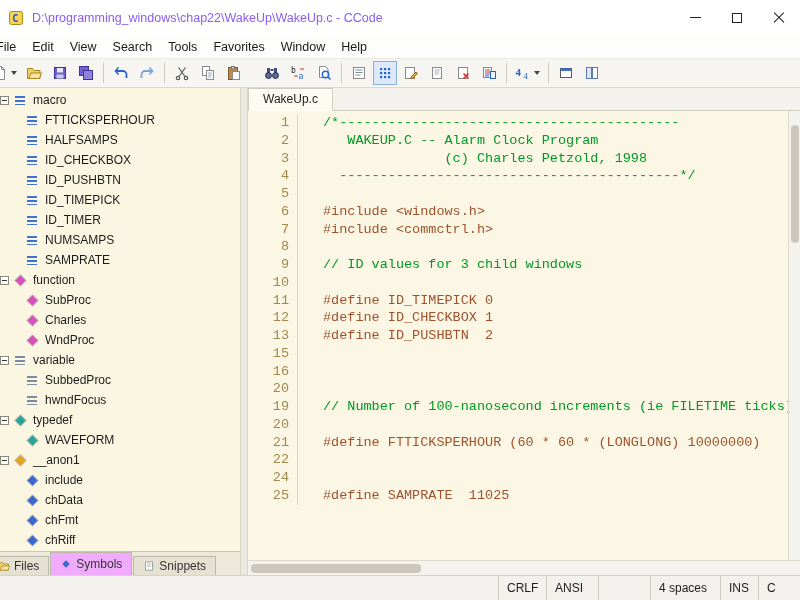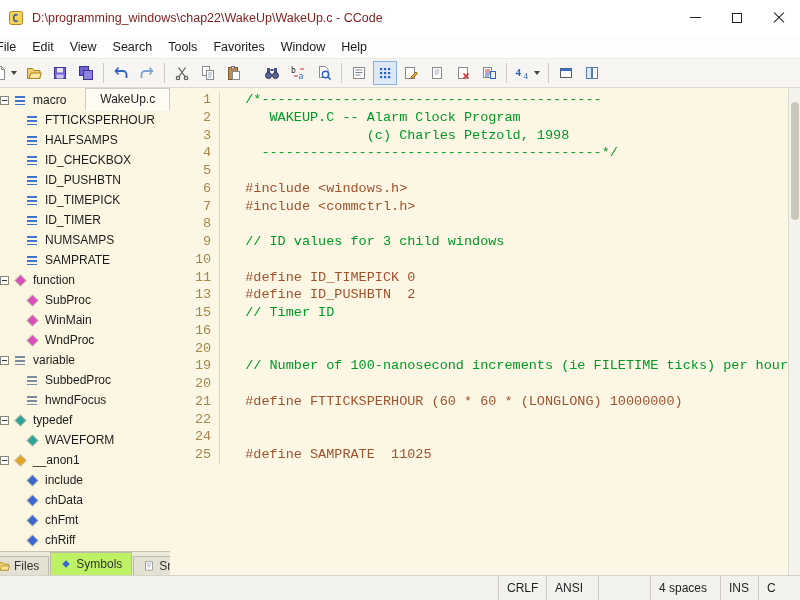--- a/index.html
+++ b/index.html
@@ -7,21 +7,21 @@
   .viewport { position:relative; width:800px; height:600px; overflow:hidden; }
   .app { position:absolute; left:-14px; top:0; width:814px; height:600px;
          display:flex; flex-direction:column; background:#fff;
          font-family:"Liberation Sans", sans-serif; }
 
   
   .titlebar { height:35px; flex:none; display:flex; align-items:center;
               background:#ffffff; padding-left:22px; }
   .app-icon { width:16px; height:16px; margin-right:8px; flex:none; }
   .app-icon svg { width:16px; height:16px; display:block; }
-  .title { font-size:12.5px; color:#7f1d1d; white-space:nowrap;text-align:right; }
+  .title { font-size:12.5px; color:#8b5cf6; white-space:nowrap;text-align:right; }
   .win-controls { margin-left:auto; display:flex; height:100%; }
   .win-btn { width:42px; height:100%; display:flex; align-items:center;
              justify-content:center; background:transparent; border:0; }
   .g-min { width:11px; height:1px; background:#222; display:block; }
   .g-max { width:10px; height:10px; border:1px solid #222; display:block; }
   .g-close { position:relative; width:12px; height:12px; display:block; }
   .g-close::before,.g-close::after { content:""; position:absolute; left:-1px; top:5.5px;
       width:14px; height:1.2px; background:#222; }
   .g-close::before { transform:rotate(45deg); }
   .g-close::after  { transform:rotate(-45deg); }
@@ -69,29 +69,29 @@
   .k-variable,.k-variable-group { --c:#7c8ba0; }
   .k-typedef,.k-typedef-group { --c:#2ba39b; }
   .k-member { --c:#3a66d0; }
   .k-struct-group { --c:#e4a51f; }
 
   .side-tabs { height:24px; flex:none; display:flex; align-items:flex-end;
                background:#ece8da; border-top:1px solid #c9c5b6; padding-left:2px; }
   .stab { display:flex; align-items:center; gap:4px; padding:0 9px; font-size:12px;
           color:#333; background:#e4e0d2; border:1px solid #bdb9aa; border-bottom:none;
           height:19px; margin-right:1px; }
-  .stab.active { background:#bef264; height:23px;margin-top:48px; }
+  .stab.active { background:#f0abfc; height:23px;margin-top:48px; }
   .stab .tico { width:12px; height:12px; }
   .stab .tico svg { width:12px; height:12px; }
 
   .splitter { width:8px; flex:none; background:#ece9e0;
               border-left:1px solid #d8d4c6; border-right:1px solid #d8d4c6; }
 
   
-  .editor-col { flex:1; display:flex; flex-direction:row; min-width:0;justify-content:flex-end; }
+  .editor-col { flex:1; display:flex; flex-direction:column; min-width:0; }
   .tabstrip { height:23px; flex:none; background:#f4f2ec; border-bottom:1px solid #cfccc0;
               display:flex; align-items:flex-end; }
   .etab { padding:3px 14px 4px; font-size:12px; color:#222; background:#fdfbf2;
           border:1px solid #cfccc0; border-bottom:1px solid #fdfbf2; margin-bottom:-1px; }
 
   .editor-wrap { flex:1; display:flex; min-height:0; background:#fbf7e4; }
   .code { flex:1; overflow:hidden; padding-top:3px; }
   .cl { display:flex; height:17.76px; line-height:17.76px; white-space:pre;
         font-family:"Liberation Mono", monospace; font-size:13.5px; }
   .ln { width:50px; flex:none; text-align:right; padding-right:8px;
@@ -400,21 +400,21 @@
               <span class="exp"></span>
               <span class="ti dia k-function-group"></span>
               <span>function</span>
             </div>
             <div class="row l1">
               <span class="ti dia k-function"></span>
               <span>SubProc</span>
             </div>
             <div class="row l1">
               <span class="ti dia k-function"></span>
-              <span>WinMain</span>
+              <span>Charles</span>
             </div>
             <div class="row l1">
               <span class="ti dia k-function"></span>
               <span>WndProc</span>
             </div>
             <div class="row">
               <span class="exp"></span>
               <span class="ti lin k-variable-group"></span>
               <span>variable</span>
             </div>
@@ -501,22 +501,23 @@
               <div class="cl"><span class="ln">2</span><span class="ct t-comment">   WAKEUP.C -- Alarm Clock Program</span></div>
               <div class="cl"><span class="ln">3</span><span class="ct t-comment">               (c) Charles Petzold, 1998</span></div>
               <div class="cl"><span class="ln">4</span><span class="ct t-comment">  ------------------------------------------*/</span></div>
               <div class="cl"><span class="ln">5</span><span class="ct t-blank"></span></div>
               <div class="cl"><span class="ln">6</span><span class="ct t-pre">#include &lt;windows.h&gt;</span></div>
               <div class="cl"><span class="ln">7</span><span class="ct t-pre">#include &lt;commctrl.h&gt;</span></div>
               <div class="cl"><span class="ln">8</span><span class="ct t-blank"></span></div>
               <div class="cl"><span class="ln">9</span><span class="ct t-comment">// ID values for 3 child windows</span></div>
               <div class="cl"><span class="ln">10</span><span class="ct t-blank"></span></div>
               <div class="cl"><span class="ln">11</span><span class="ct t-pre">#define ID_TIMEPICK 0</span></div>
+              <div class="cl"><span class="ln">12</span><span class="ct t-pre">#define ID_CHECKBOX 1</span></div>
               <div class="cl"><span class="ln">13</span><span class="ct t-pre">#define ID_PUSHBTN  2</span></div>
-              <div class="cl"><span class="ln">15</span><span class="ct t-comment">// Timer ID</span></div>
+              <div class="cl"><span class="ln">15</span></div>
               <div class="cl"><span class="ln">16</span><span class="ct t-blank"></span></div>
               <div class="cl"><span class="ln">20</span><span class="ct t-blank"></span></div>
               <div class="cl"><span class="ln">19</span><span class="ct t-comment">// Number of 100-nanosecond increments (ie FILETIME ticks) per hour</span></div>
               <div class="cl"><span class="ln">20</span><span class="ct t-blank"></span></div>
               <div class="cl"><span class="ln">21</span><span class="ct t-pre">#define FTTICKSPERHOUR (60 * 60 * (LONGLONG) 10000000)</span></div>
               <div class="cl"><span class="ln">22</span><span class="ct t-blank"></span></div>
               <div class="cl"><span class="ln">24</span><span class="ct t-blank"></span></div>
               <div class="cl"><span class="ln">25</span><span class="ct t-pre">#define SAMPRATE  11025</span></div>
             </div>
           <div class="vscroll">

